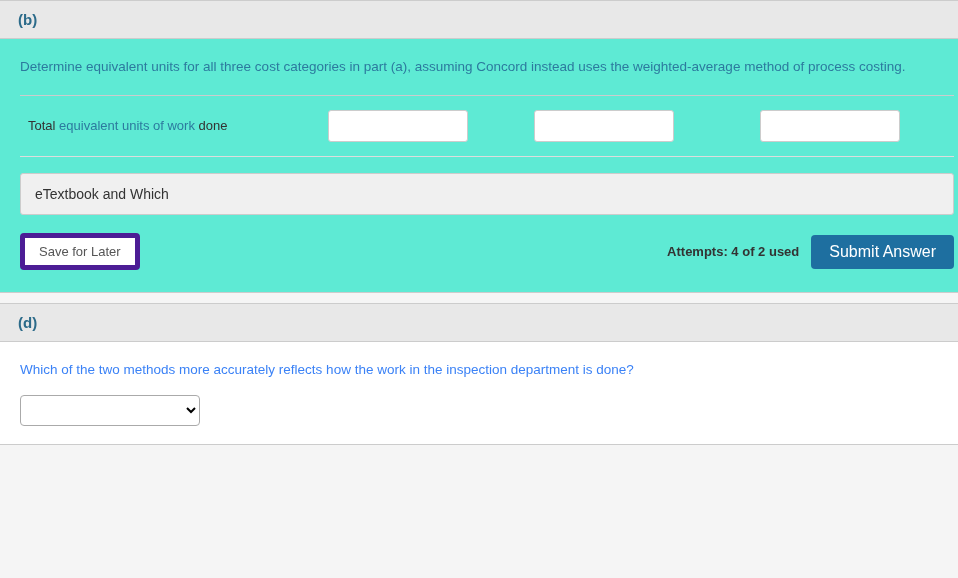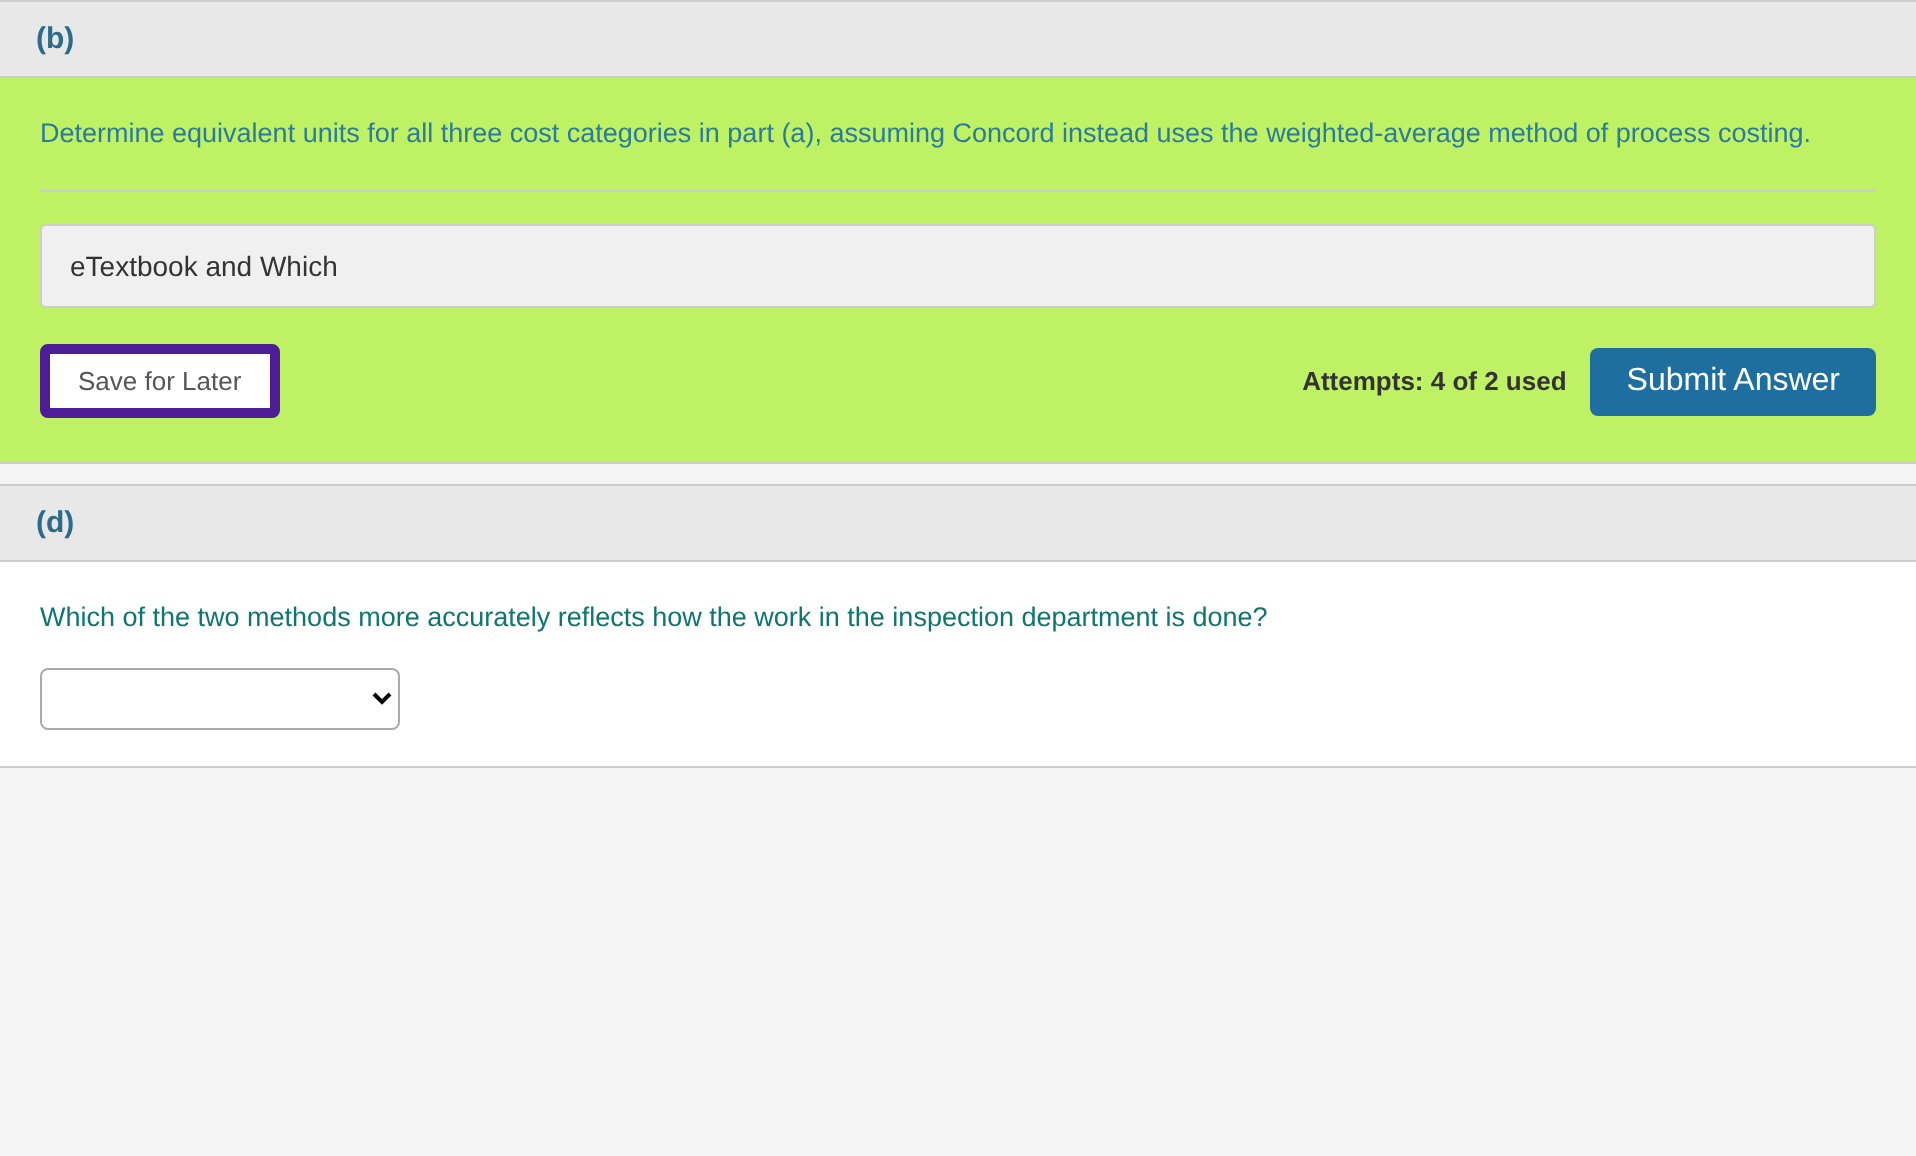--- a/index.html
+++ b/index.html
@@ -17,22 +17,22 @@
       padding: 10px 18px;
     }
 
     .section-label {
       color: #2c6b8a;
       font-size: 15px;
       font-weight: bold;
     }
 
     .section-body {
-      background: #bef264;
-      padding: 18px 20px 10px 20px;
+      background: #5eead4;
+      padding: 18px 4px 10px 20px;
     }
 
     .instructions {
       color: #2c7a9e;
       font-size: 13.5px;
       line-height: 1.5;
       margin-bottom: 18px;
     }
 
     .table-container {
@@ -158,21 +158,21 @@
       margin-top: 10px;
     }
 
     .section-d-body {
       background: #fff;
       padding: 18px 20px;
     }
 
     .d-question {
       font-size: 13.5px;
-      color: #0f766e;
+      color: #3b82f6;
       margin-bottom: 14px;
       line-height: 1.5;
     }
 
     .d-select {
       border: 1px solid #aaa;
       border-radius: 4px;
       padding: 6px 10px;
       font-size: 13px;
       width: 180px;
@@ -191,20 +191,34 @@
 <div class="section-header">
   <span class="section-label">(b)</span>
 </div>
 
 <div class="section-body">
   <p class="instructions">Determine equivalent units for all three cost categories in part (a), assuming Concord instead uses the weighted-average method of process costing.</p>
 
   <div class="table-container">
 
 
+    <div class="table-row">
+      <div class="row-label">
+        Total <span>equivalent units of work</span> done
+      </div>
+      <div class="cell-input">
+        <input type="text" value="" style="">
+      </div>
+      <div class="cell-input">
+        <input type="text" value="" style="">
+      </div>
+      <div class="cell-input">
+        <input type="text" value="" style="">
+      </div>
+    </div>
   </div>
 
   <div class="etextbook-bar">
     <span>eTextbook and Which</span>
   </div>
 
   <div class="footer-bar">
     <button class="save-later-btn">Save for Later</button>
     <div class="right-group">
       <span class="attempts-text">Attempts: 4 of 2 used</span>

